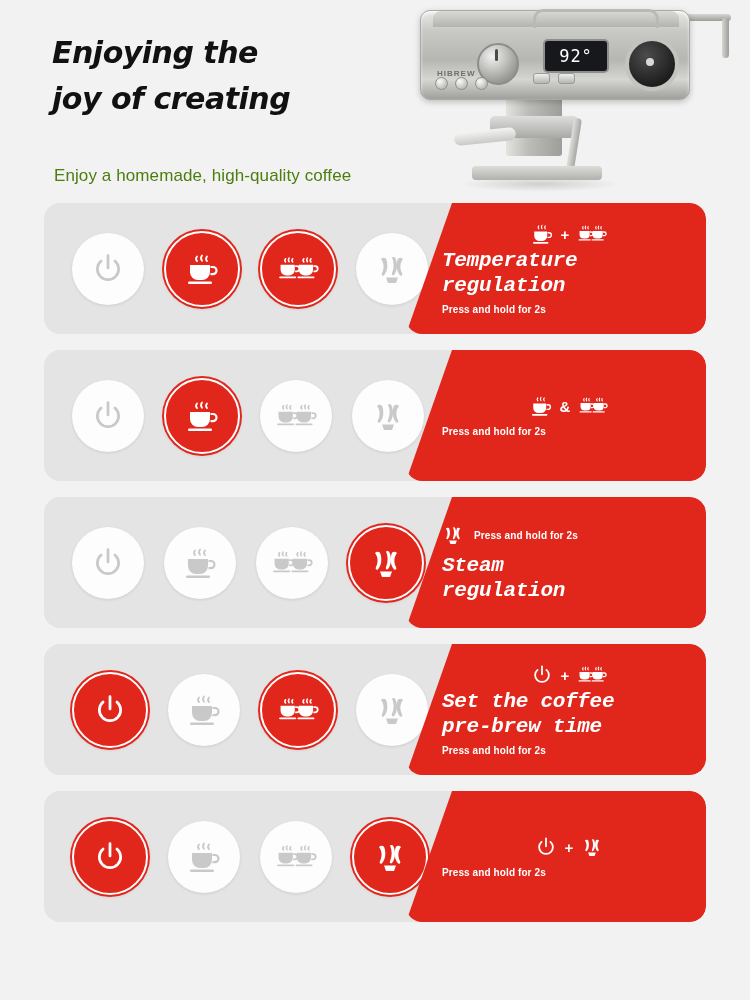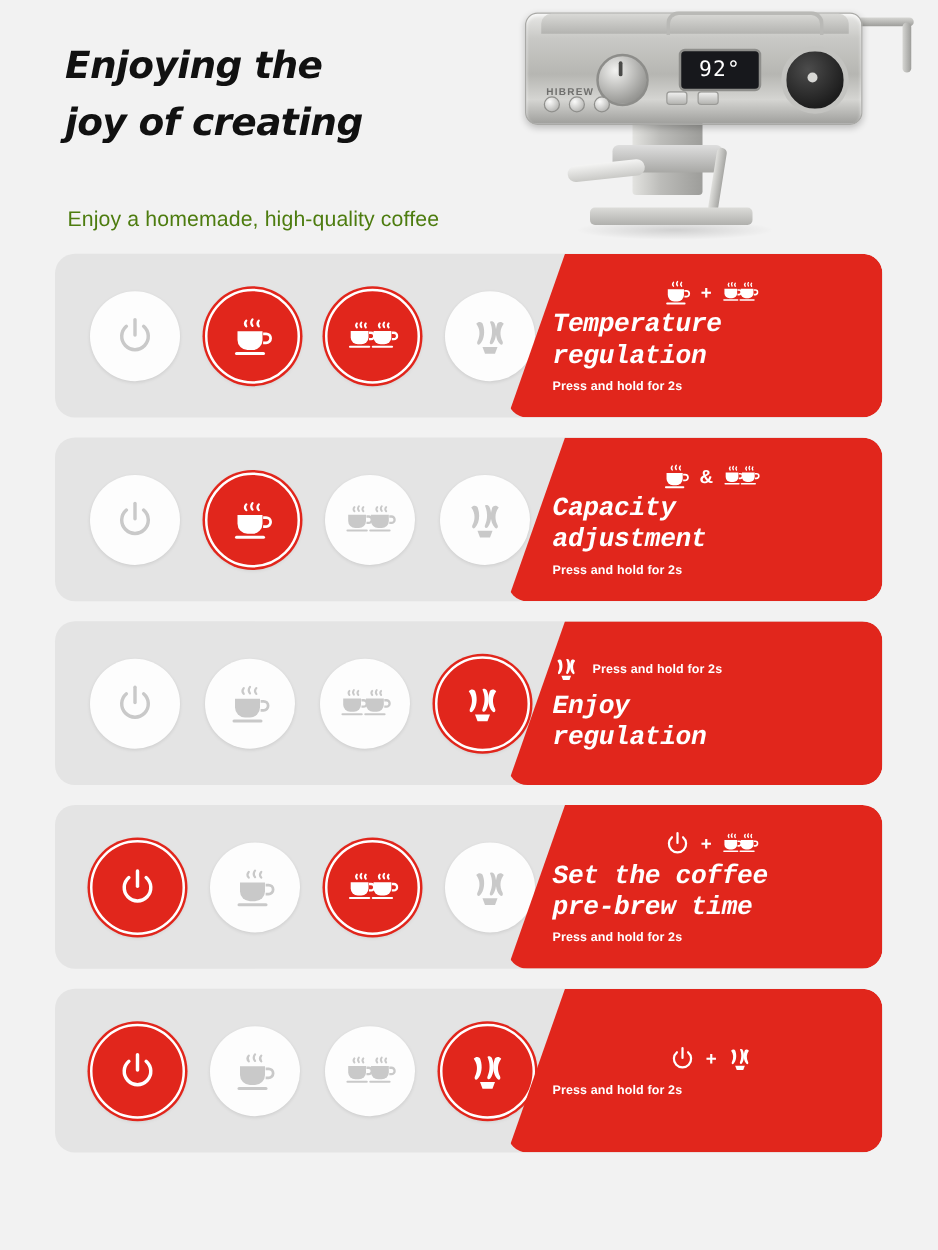--- a/index.html
+++ b/index.html
@@ -583,22 +583,20 @@
                     <path class="ico-stroke" d="M17 2.5c-1.4 1.8-1.4 3.4 0 5.2" fill="none" stroke-width="2.2" stroke-linecap="round" style="stroke: rgb(255, 255, 255);"></path>
                     <path class="ico-stroke" d="M22 3.5c-1.4 1.6-1.4 3 0 4.6" fill="none" stroke-width="2.2" stroke-linecap="round" style="stroke: rgb(255, 255, 255);"></path>
                     <path class="ico-fill" d="M5 12h20v7a8 8 0 0 1-8 8h-4a8 8 0 0 1-8-8z" style="fill: rgb(255, 255, 255);"></path>
                     <path class="ico-stroke" d="M25.5 14h2.4a3.6 3.6 0 0 1 0 7.2h-2.4" fill="none" stroke-width="2.6" style="stroke: rgb(255, 255, 255);"></path>
                     <rect class="ico-fill" x="3" y="28.5" width="24" height="2.4" rx="1.2" style="fill: rgb(255, 255, 255);"></rect>
                   </g>
                 </svg>
               </span>
             </div>
           </div>
-          <div class="panel-title">Capacity
-adjustment</div>
           <div class="panel-note">Press and hold for 2s</div>
         </div>
       </div>
     </div>
     <div class="row">
       <div class="buttons">
         <div class="btn">
           <span>
             <svg width="34" height="34" viewBox="0 0 32 32">
               <path class="ico-stroke" d="M9.5 8.5a10 10 0 1 0 13 0" fill="none" stroke-width="2.6" stroke-linecap="round"></path>
@@ -659,21 +657,21 @@
                 <svg width="22" height="22" viewBox="0 0 34 32">
                   <path class="ico-fill" d="M6 6c3 4 3.5 9 1 14 -1 2 .6 3.6 2 2.2 3.4-3.4 4.2-10 2.4-15.4C11 4.6 8 3.8 6 6z" style="fill: rgb(255, 255, 255);"></path>
                   <path class="ico-fill" d="M17 4.5c2.2 5 2.2 10.6 0 15.6 -.8 1.9 1 3.2 2.2 1.7 3.2-4 3.6-11.4 1.3-16.4 -.8-1.8-3.4-1.6-3.5-.9z" style="fill: rgb(255, 255, 255);"></path>
                   <path class="ico-fill" d="M28 6c-3 4-3.5 9-1 14 1 2-.6 3.6-2 2.2 -3.4-3.4-4.2-10-2.4-15.4C23 4.6 26 3.8 28 6z" style="fill: rgb(255, 255, 255);"></path>
                   <path class="ico-fill" d="M11 24.5h12l-2 5.5h-8z" style="fill: rgb(255, 255, 255);"></path>
                 </svg>
               </span>
             </div>
             <div class="panel-note">Press and hold for 2s</div>
           </div>
-          <div class="panel-title">Enjoy
+          <div class="panel-title">Steam
 regulation</div>
         </div>
       </div>
     </div>
     <div class="row">
       <div class="buttons">
         <div class="btn active">
           <span>
             <svg width="34" height="34" viewBox="0 0 32 32">
               <path class="ico-stroke" d="M9.5 8.5a10 10 0 1 0 13 0" fill="none" stroke-width="2.6" stroke-linecap="round"></path>

